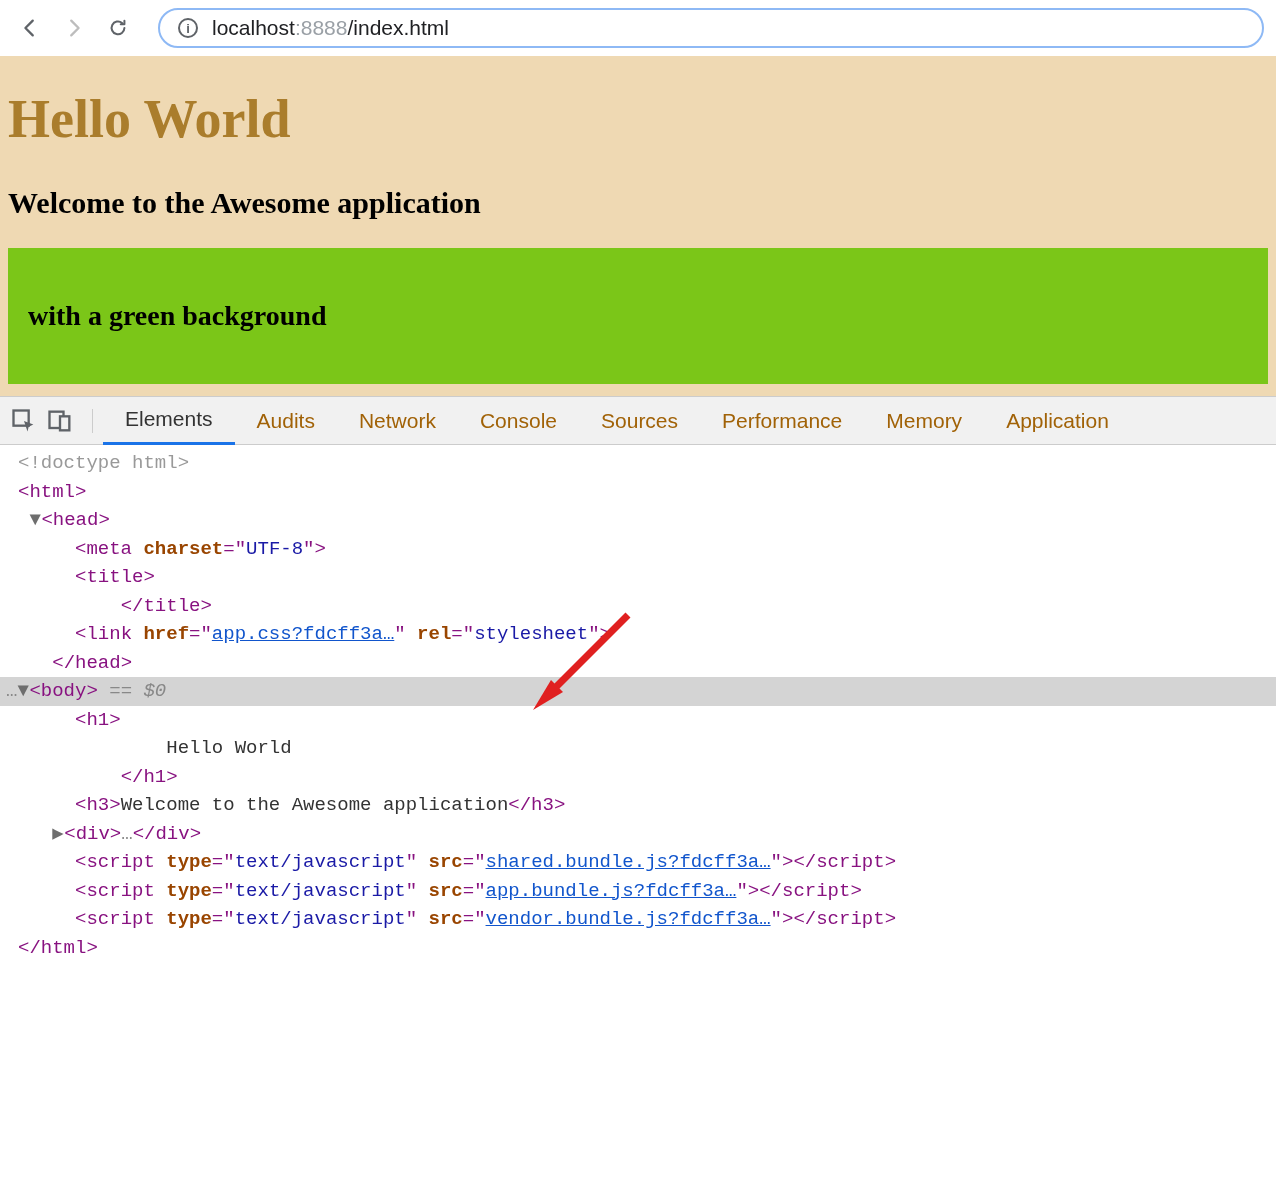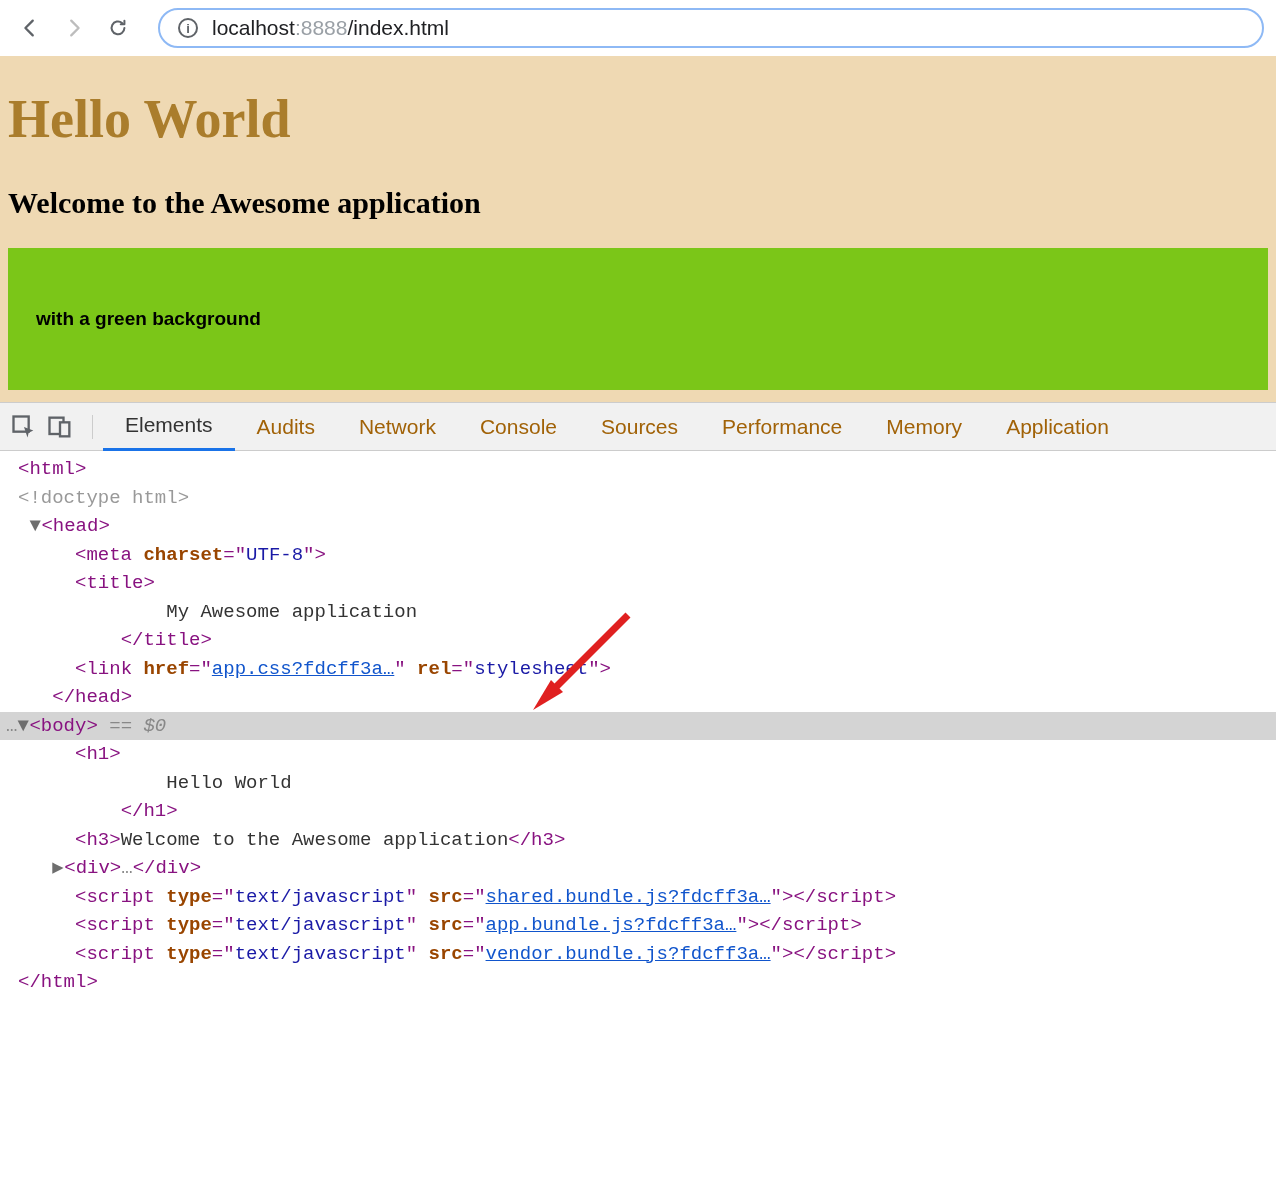--- a/index.html
+++ b/index.html
@@ -13,21 +13,21 @@
 .url-bar .info-icon { width: 20px; height: 20px; border: 2px solid #5f6368; border-radius: 50%; display: flex; align-items: center; justify-content: center; margin-right: 14px; font-size: 13px; font-weight: bold; color: #5f6368; }
 .url-host { color: #202124; }
 .url-dim { color: #9aa0a6; }
 .url-path { color: #202124; }
 
 
 .page { background: #efd9b3; padding: 12px 8px; }
 .page h1 { font-family: Georgia, 'Times New Roman', serif; font-size: 54px; font-weight: bold; color: #aa7d2c; margin: 20px 0 36px 0; }
 .page h3 { font-family: Georgia, 'Times New Roman', serif; font-size: 30px; font-weight: bold; color: #000; margin-bottom: 28px; }
 .green-box { background: #7bc618; padding: 52px 20px; margin-top: 4px; }
-.green-box h3 { font-family: Liberation Sans, sans-serif; font-size: 19px; font-weight: bold; color: #000; margin: 8px; }
+.green-box h3 { font-family: Liberation Serif, serif; font-size: 28px; font-weight: bold; color: #000; margin: 0; }
 
 
 .devtools { border-top: 1px solid #ccc; background: #f1f1f1; font-family: 'Helvetica Neue', Arial, sans-serif; }
 .devtools-tabs { display: flex; align-items: center; border-bottom: 1px solid #ccc; height: 48px; padding: 9px 10px; }
 .dt-icon { width: 28px; height: 28px; display: flex; align-items: center; justify-content: center; margin-right: 8px; cursor: pointer; }
 .dt-sep { width: 1px; height: 24px; background: #ccc; margin: 0 10px; }
 .dt-tab { padding: 0 22px; font-size: 21px; color: #a16207; height: 48px; display: flex; align-items: center; cursor: pointer; }
 .dt-tab.active { color: #333; border-bottom: 3px solid #1a73e8; }
 
 .dom-tree { background: #fff; font-family: Menlo, Monaco, 'Courier New', monospace; font-size: 19px; line-height: 1.5; padding: 4px 0 8px 0; }
@@ -107,26 +107,25 @@
     <div class="dt-tab">Audits</div>
     <div class="dt-tab">Network</div>
     <div class="dt-tab">Console</div>
     <div class="dt-tab">Sources</div>
     <div class="dt-tab">Performance</div>
     <div class="dt-tab">Memory</div>
     <div class="dt-tab">Application</div>
   </div>
 
   <div class="dom-tree">
+    <div class="dom-line"><span class="comment">&lt;!doctype html&gt;</span></div>
     <div class="dom-line"><span class="tag">&lt;<span>html</span>&gt;</span></div>
-    <div class="dom-line"><span class="comment">&lt;!doctype html&gt;</span></div>
     <div class="dom-line"> <span class="twisty">▼</span><span class="tag">&lt;<span>head</span>&gt;</span></div>
     <div class="dom-line">     <span class="tag">&lt;meta </span><span class="attr-name">charset</span><span class="tag">="</span><span class="attr-val">UTF-8</span><span class="tag">"&gt;</span></div>
     <div class="dom-line">     <span class="tag">&lt;<span>title</span>&gt;</span></div>
-    <div class="dom-line">             <span class="text-node">My Awesome application</span></div>
     <div class="dom-line">         <span class="tag">&lt;<span>/title</span>&gt;</span></div>
     <div class="dom-line">     <span class="tag">&lt;<span>link</span> </span><span class="attr-name">href</span><span class="tag">="</span><span class="attr-link">app.css?fdcff3a…</span><span class="tag">" </span><span class="attr-name">rel</span><span class="tag">="</span><span class="attr-val">stylesheet</span><span class="tag">"&gt;</span></div>
     <div class="dom-line">   <span class="tag">&lt;<span>/head</span>&gt;</span></div>
     <div class="dom-line selected"><span class="selected-prefix">…</span><span class="twisty">▼</span><span class="tag">&lt;<span>body</span>&gt;</span><span class="eq0"> == $0</span></div>
     <div class="dom-line">     <span class="tag">&lt;<span>h1</span>&gt;</span></div>
     <div class="dom-line">             <span class="text-node">Hello World</span></div>
     <div class="dom-line">         <span class="tag">&lt;<span>/h1</span>&gt;</span></div>
     <div class="dom-line">     <span class="tag">&lt;<span>h3</span>&gt;</span><span class="text-node">Welcome to the Awesome application</span><span class="tag">&lt;<span>/h3</span>&gt;</span></div>
     <div class="dom-line">   <span class="twisty">▶</span><span class="tag">&lt;<span>div</span>&gt;</span><span class="dots">…</span><span class="tag">&lt;<span>/div</span>&gt;</span></div>
     <div class="dom-line">     <span class="tag">&lt;<span>script</span> </span><span class="attr-name">type</span><span class="tag">="</span><span class="attr-val">text/javascript</span><span class="tag">" </span><span class="attr-name">src</span><span class="tag">="</span><span class="attr-link">shared.bundle.js?fdcff3a…</span><span class="tag">"&gt;&lt;<span>/script</span>&gt;</span></div>

